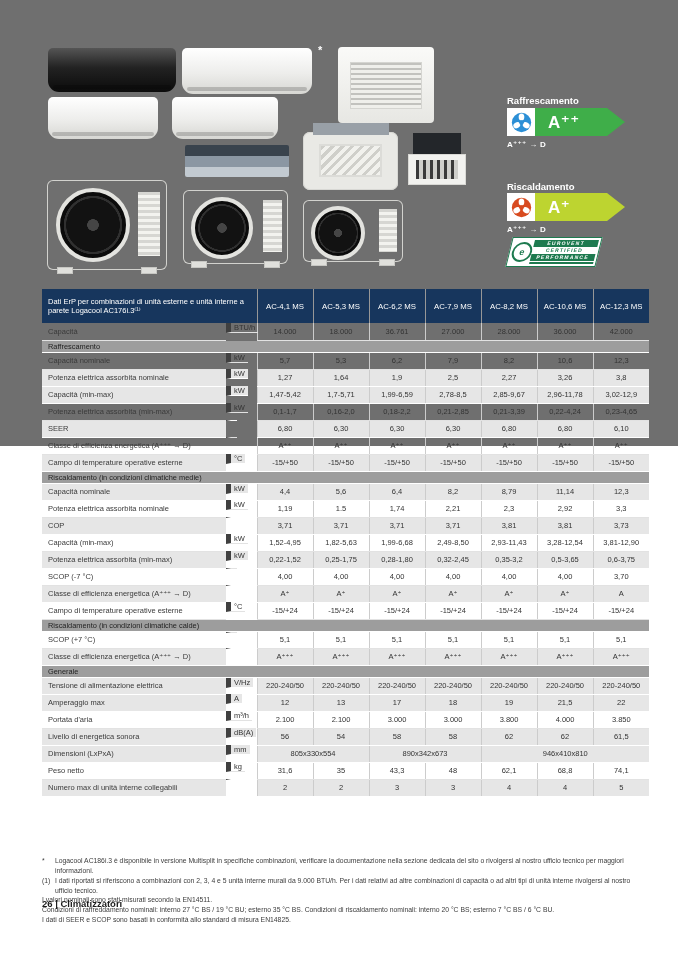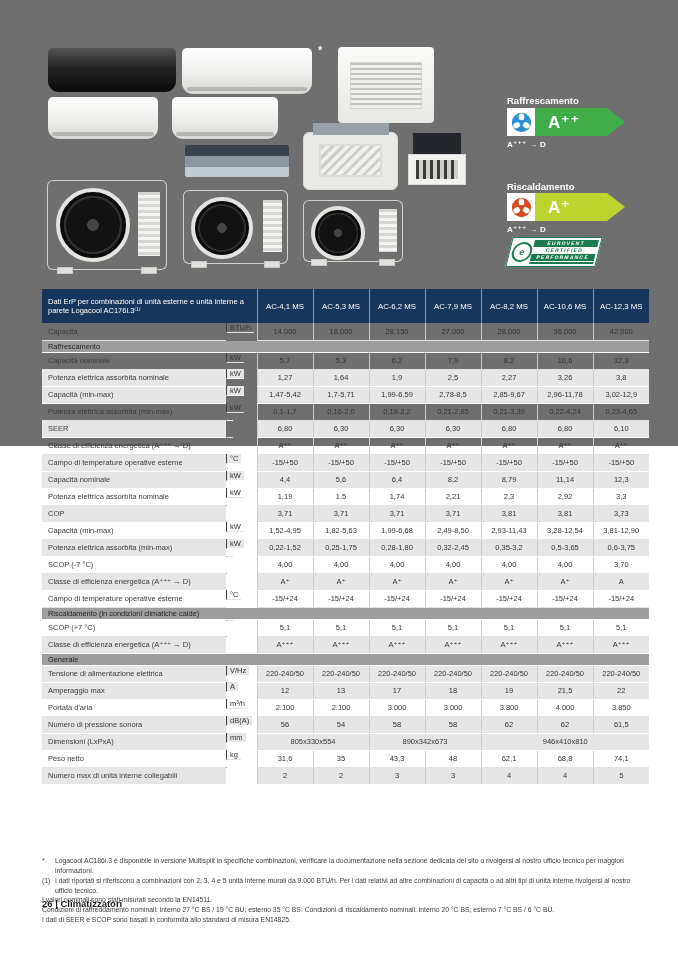--- a/index.html
+++ b/index.html
@@ -58,21 +58,21 @@
   
   table.spec{position:absolute;left:42px;top:289px;width:607px;border-collapse:collapse;table-layout:fixed;
       font-size:7.5px;color:#333;}
   table.spec th,table.spec td{padding:0 3px;font-weight:normal;overflow:hidden;white-space:nowrap;}
   thead th{background:#17365d;color:#fff;font-weight:bold;height:34px;text-align:center;font-size:7.8px;}
   thead th.title-cell{text-align:left;padding-left:6px;font-size:7.5px;line-height:1.25;white-space:normal;}
   thead th + th{border-left:1px solid rgba(255,255,255,.28);}
   tr.data-row{height:17px;}
   tr.data-row td{border-bottom:1px solid #e2e2e2;}
   tr.data-row td.lbl{text-align:left;padding-left:6px;color:#3a3a3a;}
-  tr.data-row td.unit{text-align:center;border-left:1px solid #404040;}
+  tr.data-row td.unit{text-align:center;border-left:5px solid #404040;}
   tr.data-row td.val{text-align:center;border-left:1px solid #ccc;}
   tr.shade td{background:#e6e6e6;}
   tr.shade td{border-bottom:1px solid #fff;}
   tr.section-row{height:12px;}
   tr.section-row td{background:#9d9d9d;color:#1f1f1f;text-align:left;padding-left:6px;font-size:7.4px;
       border-bottom:1px solid #fff;}
 
   
   .footnotes{position:absolute;left:42px;top:856px;width:604px;font-size:6.8px;line-height:1.45;color:#3c3c3c;}
   .fn{display:flex;}
@@ -211,21 +211,21 @@
         <th>AC-10,6 MS</th>
         <th>AC-12,3 MS</th>
       </tr>
     </thead>
     <tbody id="spec-body">
         <tr class="data-row">
           <td class="lbl">Capacità</td>
           <td class="unit">BTU/h</td>
           <td class="val">14.000</td>
           <td class="val">18.000</td>
-          <td class="val">28.150</td>
+          <td class="val">36.761</td>
           <td class="val">27.000</td>
           <td class="val">28.000</td>
           <td class="val">36.000</td>
           <td class="val">42.000</td>
         </tr>
         <tr class="section-row">
           <td colspan="9">Raffrescamento</td>
         </tr>
         <tr class="data-row">
           <td class="lbl">Capacità nominale</td>
@@ -296,20 +296,23 @@
         <tr class="data-row shade">
           <td class="lbl">Campo di temperature operative esterne</td>
           <td class="unit">°C</td>
           <td class="val">-15/+50</td>
           <td class="val">-15/+50</td>
           <td class="val">-15/+50</td>
           <td class="val">-15/+50</td>
           <td class="val">-15/+50</td>
           <td class="val">-15/+50</td>
           <td class="val">-15/+50</td>
+        </tr>
+        <tr class="section-row">
+          <td colspan="9">Riscaldamento (in condizioni climatiche medie)</td>
         </tr>
         <tr class="data-row shade">
           <td class="lbl">Capacità nominale</td>
           <td class="unit">kW</td>
           <td class="val">4,4</td>
           <td class="val">5,6</td>
           <td class="val">6,4</td>
           <td class="val">8,2</td>
           <td class="val">8,79</td>
           <td class="val">11,14</td>
@@ -447,21 +450,21 @@
           <td class="unit">m³/h</td>
           <td class="val">2.100</td>
           <td class="val">2.100</td>
           <td class="val">3.000</td>
           <td class="val">3.000</td>
           <td class="val">3.800</td>
           <td class="val">4.000</td>
           <td class="val">3.850</td>
         </tr>
         <tr class="data-row shade">
-          <td class="lbl">Numero di pressione sonora</td>
+          <td class="lbl">Livello di energetica sonora</td>
           <td class="unit">dB(A)</td>
           <td class="val">56</td>
           <td class="val">54</td>
           <td class="val">58</td>
           <td class="val">58</td>
           <td class="val">62</td>
           <td class="val">62</td>
           <td class="val">61,5</td>
         </tr>
         <tr class="data-row shade">

